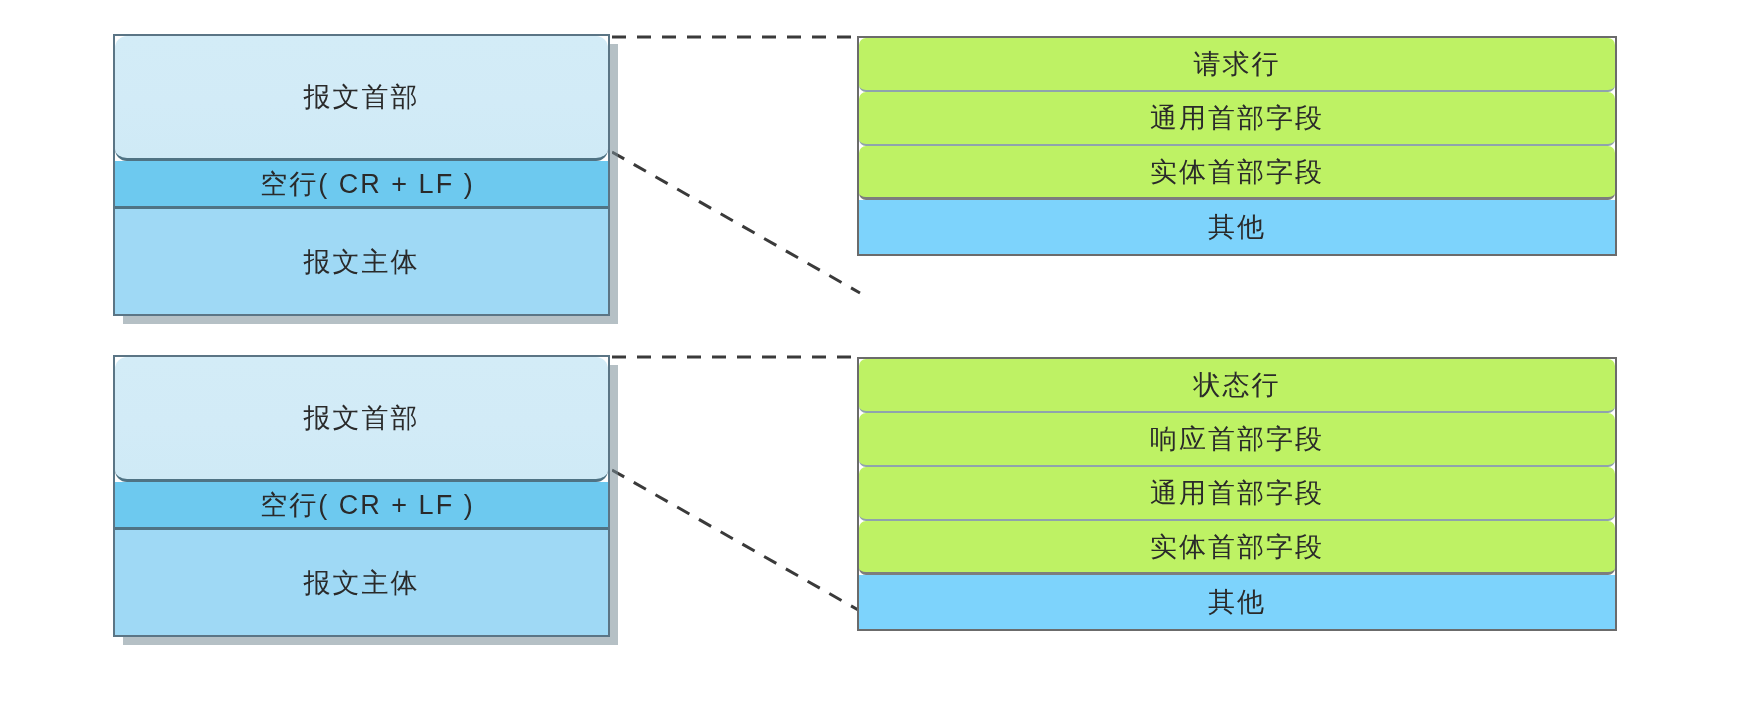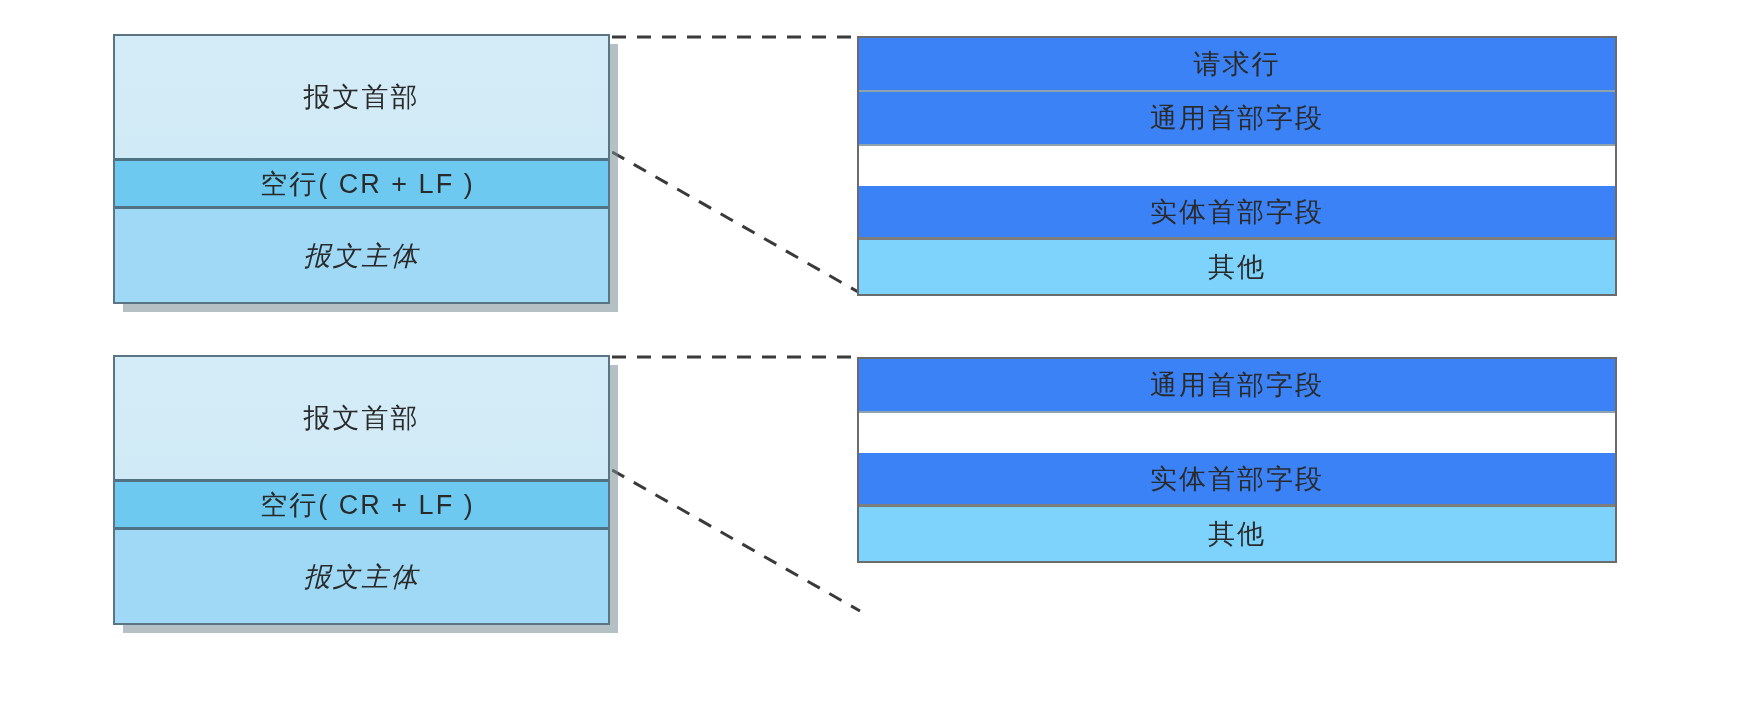--- a/index.html
+++ b/index.html
@@ -32,31 +32,31 @@
     justify-content: center;
     color: #2a2a2a;
     font-size: 27px;
     letter-spacing: 2px;
     white-space: nowrap;
   }
   .seg-head {
     height: 125px;
     background: linear-gradient(180deg, #d3ecf7 0%, #d2ebf7 55%, #cfeaf6 100%);
     border-bottom: 3px solid #4f7384;
+    border-radius: 12px;
   }
   .seg-blank {
     height: 48px;
     background: #6dc9ef;
     border-bottom: 3px solid #4f7384;
     padding-left: 12px;
   }
   .seg-body {
-    height: 93px;
+    height: 105px;
     background: #9fd9f5;
-    font-style: italic;
   }
 
   
   .fieldtable {
     position: absolute;
     width: 760px;
     border: 2px solid #6b6b6b;
     background: #ffffff;
   }
   .fieldtable .row {
@@ -65,29 +65,29 @@
     justify-content: center;
     height: 54px;
     font-size: 27px;
     letter-spacing: 2px;
     color: #2a2a2a;
     white-space: nowrap;
     background: #d2eaf6;
     border-bottom: 2px solid #8fa3ac;
   }
   .fieldtable .row.tinted {
-    background: #3b82f6;
+    background: #bef264;
+    border-radius: 7px;
   }
   .fieldtable .row.plain {
     background: #7dd3fc;
     border-bottom: none;
   }
   .fieldtable .row.last-tinted {
     border-bottom: 3px solid #7d7d7d;
-    margin-top: 40px;
   }
 
   
   .connector {
     position: absolute;
     pointer-events: none;
   }
   .connector line {
     stroke: #3a3a3a;
     stroke-width: 3;
@@ -148,20 +148,26 @@
     <div class="seg seg-blank">
       <span>空行( CR + LF )</span>
     </div>
     <div class="seg seg-body">
       <span>报文主体</span>
     </div>
   </div>
 
   <div class="fieldtable" style="left:857px; top:357px;">
     <div class="row tinted">
+      <span>状态行</span>
+    </div>
+    <div class="row tinted">
+      <span>响应首部字段</span>
+    </div>
+    <div class="row tinted">
       <span>通用首部字段</span>
     </div>
     <div class="row tinted last-tinted">
       <span>实体首部字段</span>
     </div>
     <div class="row plain">
       <span>其他</span>
     </div>
   </div>
 

